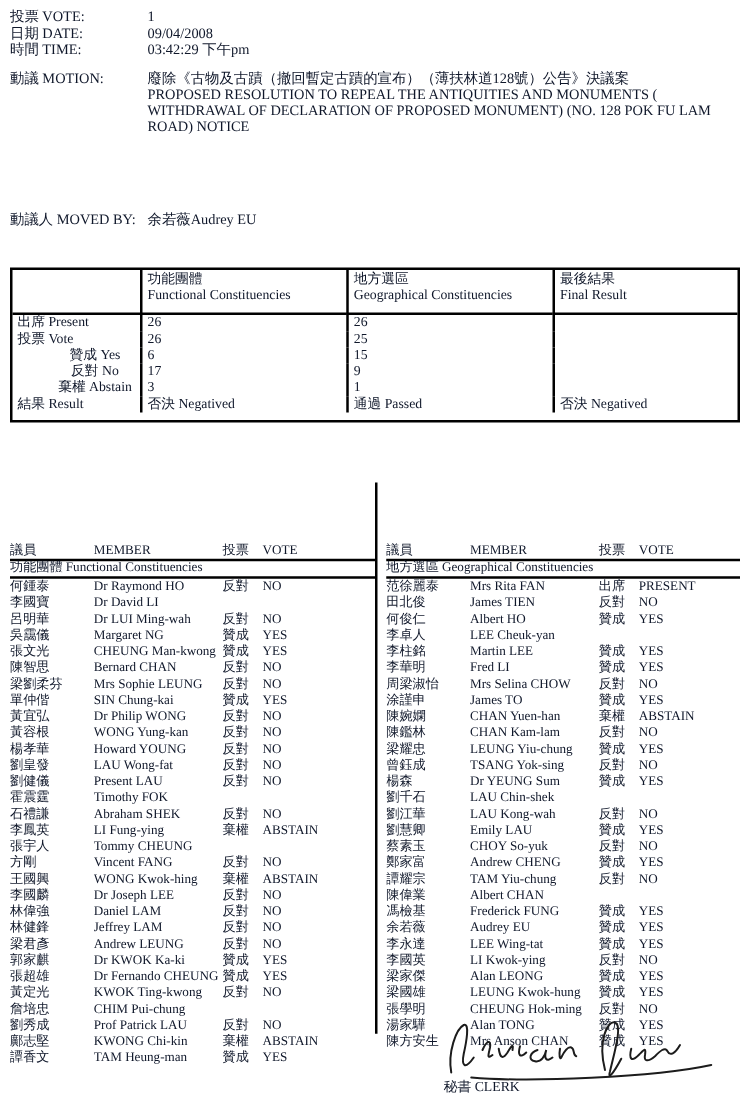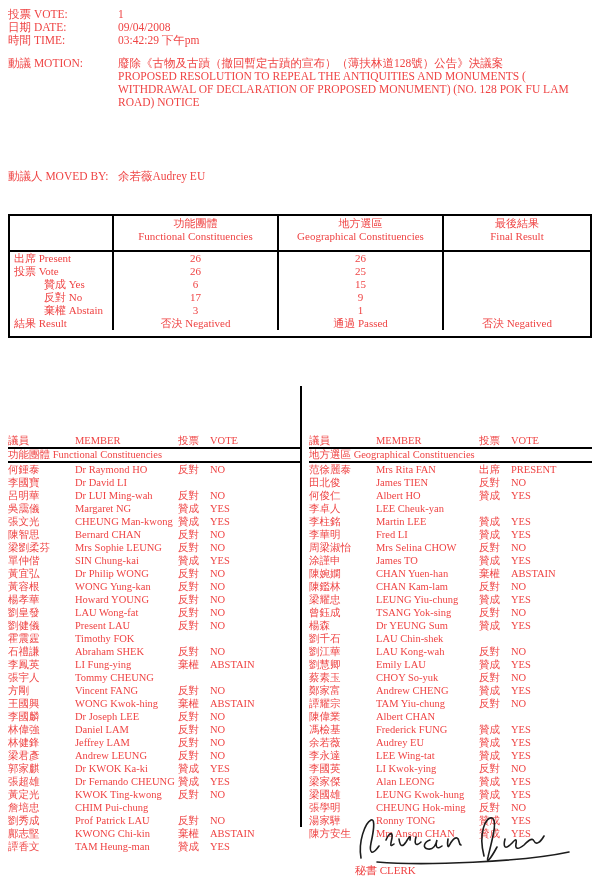--- a/index.html
+++ b/index.html
@@ -1,21 +1,21 @@
 <!DOCTYPE html>
 <html><head>
 <meta charset="utf-8">
 <style>
   html,body { margin:0; padding:0; background:#e8e8e8; }
   .page {
     position:relative;
     width:600px; height:889px;
     margin:0 auto;
     background:#ffffff;
-    color:#ef4444;
+    color:#0f172a;
     font-family:"Liberation Serif", serif;
     box-sizing:border-box;
     padding:8px 8px 0 8px;
     overflow:hidden;
   }
   
   .meta-row { display:flex; font-size:11.5px; line-height:13px; }
   .meta-label { width:110px; flex:0 0 110px; }
   .meta-value { flex:1; }
   .motion-row { display:flex; font-size:11.5px; line-height:13px; margin-top:10px; }
@@ -33,23 +33,23 @@
     line-height:13px;
     box-sizing:border-box;
     padding-bottom:6px;
   }
   .sum-th {
     border-bottom:2px solid #000;
     height:36px;
     padding:1px 4px 0 4px;
     box-sizing:border-box;
   }
-  .sum-th.bordered, .sum-cell.bordered { border-left:2px solid #000;text-align:center; }
+  .sum-th.bordered, .sum-cell.bordered { border-left:2px solid #000; }
   .sum-cell { padding:0 4px; height:13px; overflow:hidden; }
-  .sum-cell.indent { padding-left:34px; }
+  .sum-cell.indent { padding-left:34px;text-align:center; }
 
   
   .ind-section { margin-top:48px; }
   .ind-title { font-size:11px; line-height:13px; }
   .ind-title .en { margin-left:14px; }
   .ind-table { position:relative; display:flex; margin-top:3px; width:584px; }
   .ind-divider {
     position:absolute; left:292px; top:0; width:2px; height:441px;
     background:#000;
   }
@@ -578,21 +578,21 @@
 
           <div class="ind-row">
             <span>張學明</span>
             <span>CHEUNG Hok-ming</span>
             <span>反對</span>
             <span>NO</span>
           </div>
 
           <div class="ind-row">
             <span>湯家驊</span>
-            <span>Ronny TONG</span>
+            <span>Alan TONG</span>
             <span>贊成</span>
             <span>YES</span>
           </div>
 
 
           <div class="ind-row">
             <span>陳方安生</span>
             <span>Mrs Anson CHAN</span>
             <span>贊成</span>
             <span>YES</span>

